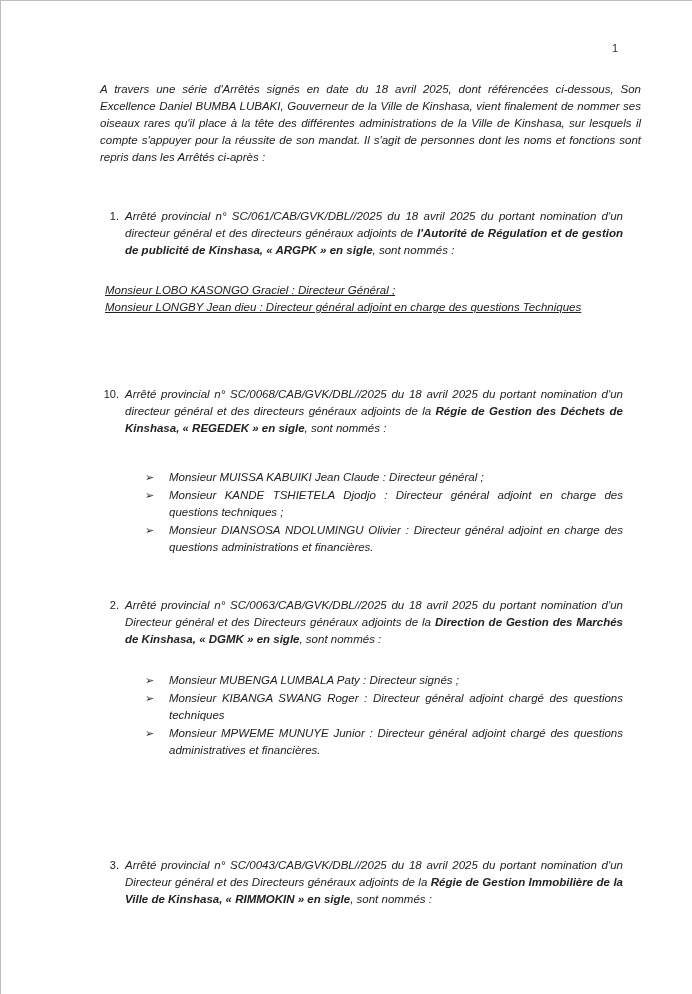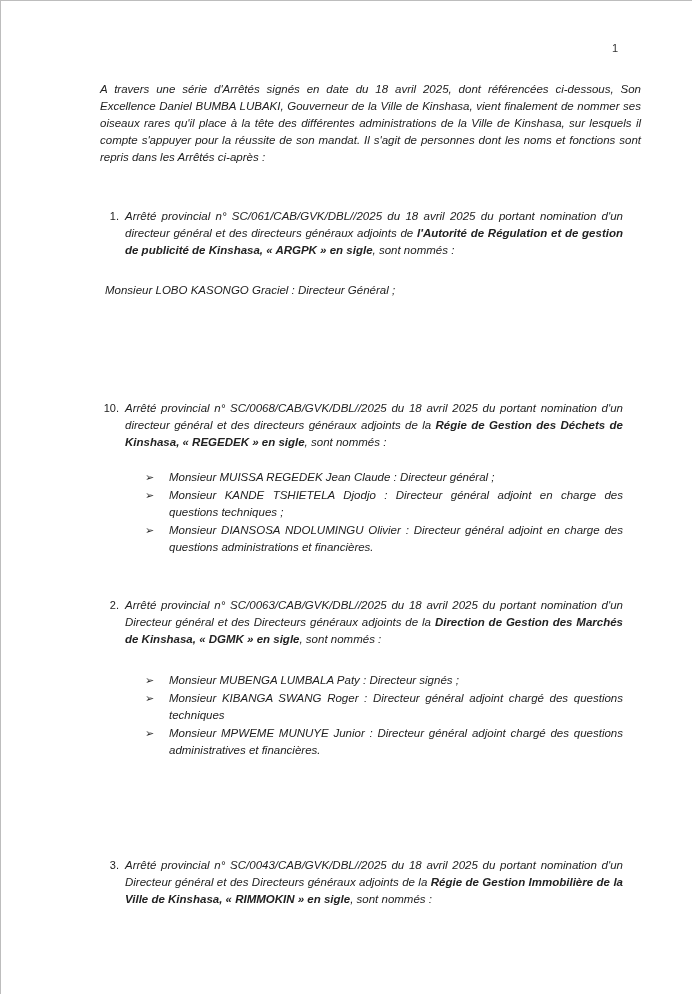--- a/index.html
+++ b/index.html
@@ -43,22 +43,22 @@
   .bullets .mark {
     flex: 0 0 13px;
     margin-right: 11px;
     font-style: normal;
     font-size: 11px;
     color: #2a2a2a;
   }
   .bullets .btxt { flex: 1; text-align: justify; }
   
   #item1    { left: 88px;  top: 208px; width: 535px; }
-  #plain1   { left: 105px; top: 282px; width: 518px; }
-  #item10   { left: 88px;  top: 400px; width: 535px; justify-content: center; }
+  #plain1   { left: 105px; top: 282px; width: 518px; text-decoration: underline; }
+  #item10   { left: 88px;  top: 386px; width: 535px; justify-content: center; }
   #bullets10{ left: 145px; top: 469px; width: 478px; }
   #item2    { left: 88px;  top: 597px; width: 535px; }
   #bullets2 { left: 145px; top: 672px; width: 478px; }
   #item3    { left: 88px;  top: 857px; width: 535px; }
 </style>
 </head>
 <body>
 
 <div class="doc">
 
@@ -66,31 +66,32 @@
 
   <p class="abs intro">A travers une série d'Arrêtés signés en date du 18 avril 2025,  dont référencées ci-dessous, Son Excellence Daniel BUMBA LUBAKI, Gouverneur de la Ville de Kinshasa, vient finalement de  nommer ses oiseaux rares qu'il place à la tête des différentes  administrations de la Ville de Kinshasa, sur lesquels il compte s'appuyer pour la réussite de son mandat. Il s'agit de personnes dont les noms et fonctions sont repris dans les Arrêtés ci-après :</p>
 
   <div class="abs item" id="item1">
     <span class="num">1.</span>
     <span class="itext"><span>Arrêté provincial n°  SC/061/CAB/GVK/DBL//2025 du 18 avril 2025 du portant nomination d'un directeur général et des directeurs généraux adjoints de </span><b>l'Autorité de Régulation et de gestion de publicité de  Kinshasa, « ARGPK » en sigle</b><span>, sont nommés :</span></span>
   </div>
 
   <div class="abs plainlist" id="plain1">
     <p>Monsieur LOBO KASONGO Graciel : Directeur Général ;</p>
+    <p>Monsieur LONGBY Jean dieu : Directeur général adjoint en charge des questions Techniques</p>
   </div>
 
   <div class="abs item" id="item10">
     <span class="num">10.</span>
     <span class="itext"><span>Arrêté provincial n°  SC/0068/CAB/GVK/DBL//2025 du 18 avril 2025 du portant nomination d'un directeur général et des directeurs généraux adjoints  de la </span><b>Régie de Gestion des Déchets   de Kinshasa, « REGEDEK » en sigle</b><span>, sont nommés :</span></span>
   </div>
 
   <div class="abs bullets" id="bullets10">
     <div class="b">
       <span class="mark">➢</span>
-      <span class="btxt">Monsieur MUISSA REGEDEK Jean Claude : Directeur général ;</span>
+      <span class="btxt">Monsieur MUISSA KABUIKI Jean Claude : Directeur général ;</span>
     </div>
     <div class="b">
       <span class="mark">➢</span>
       <span class="btxt">Monsieur KANDE TSHIETELA Djodjo : Directeur général adjoint en charge des questions techniques ;</span>
     </div>
     <div class="b">
       <span class="mark">➢</span>
       <span class="btxt">Monsieur DIANSOSA NDOLUMINGU Olivier : Directeur général adjoint en charge des questions administrations et financières.</span>
     </div>
   </div>

